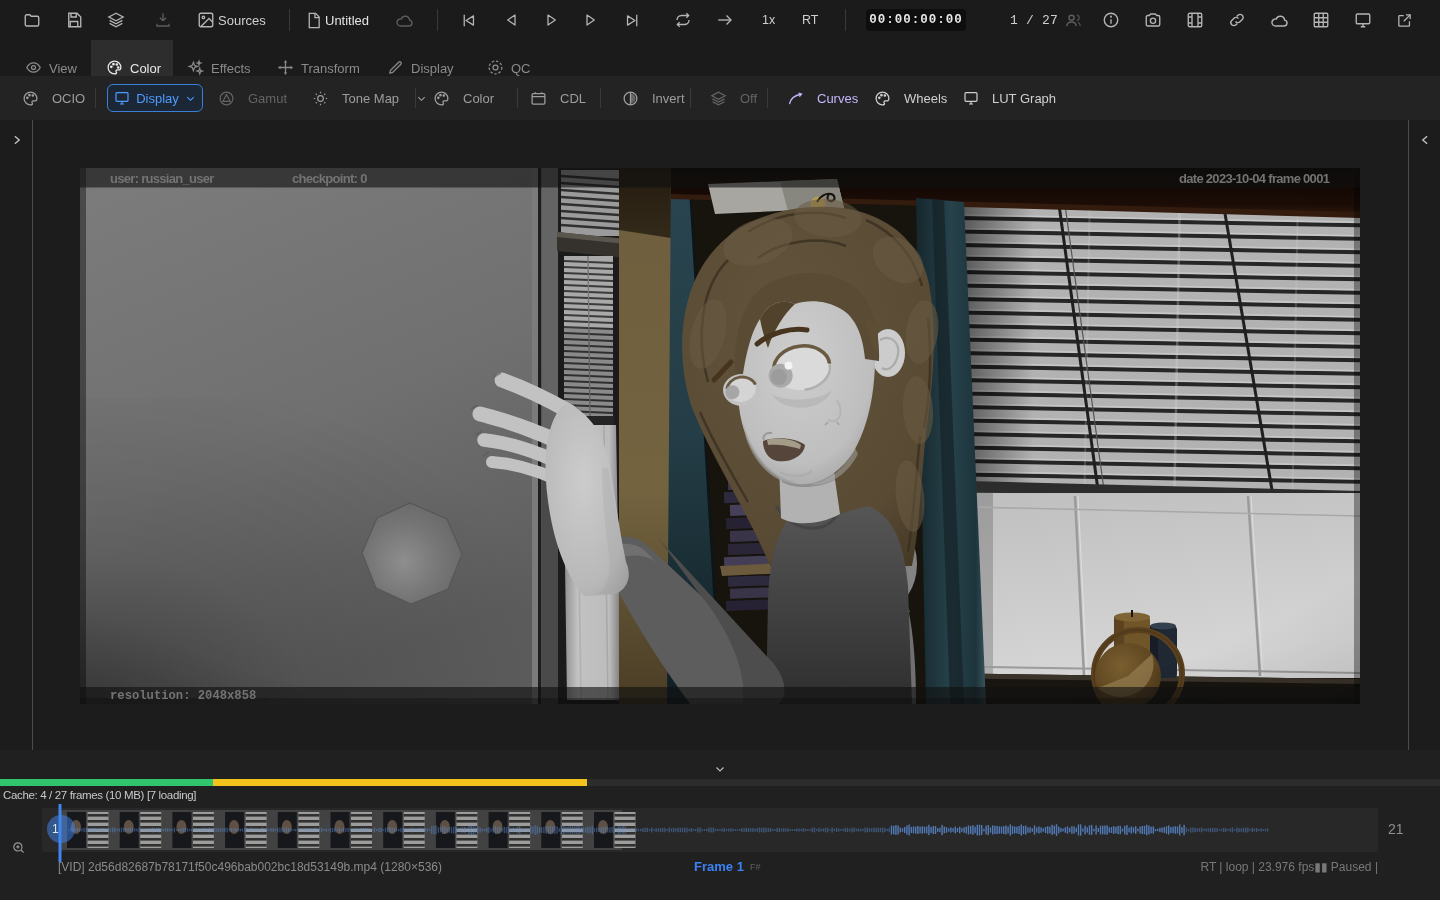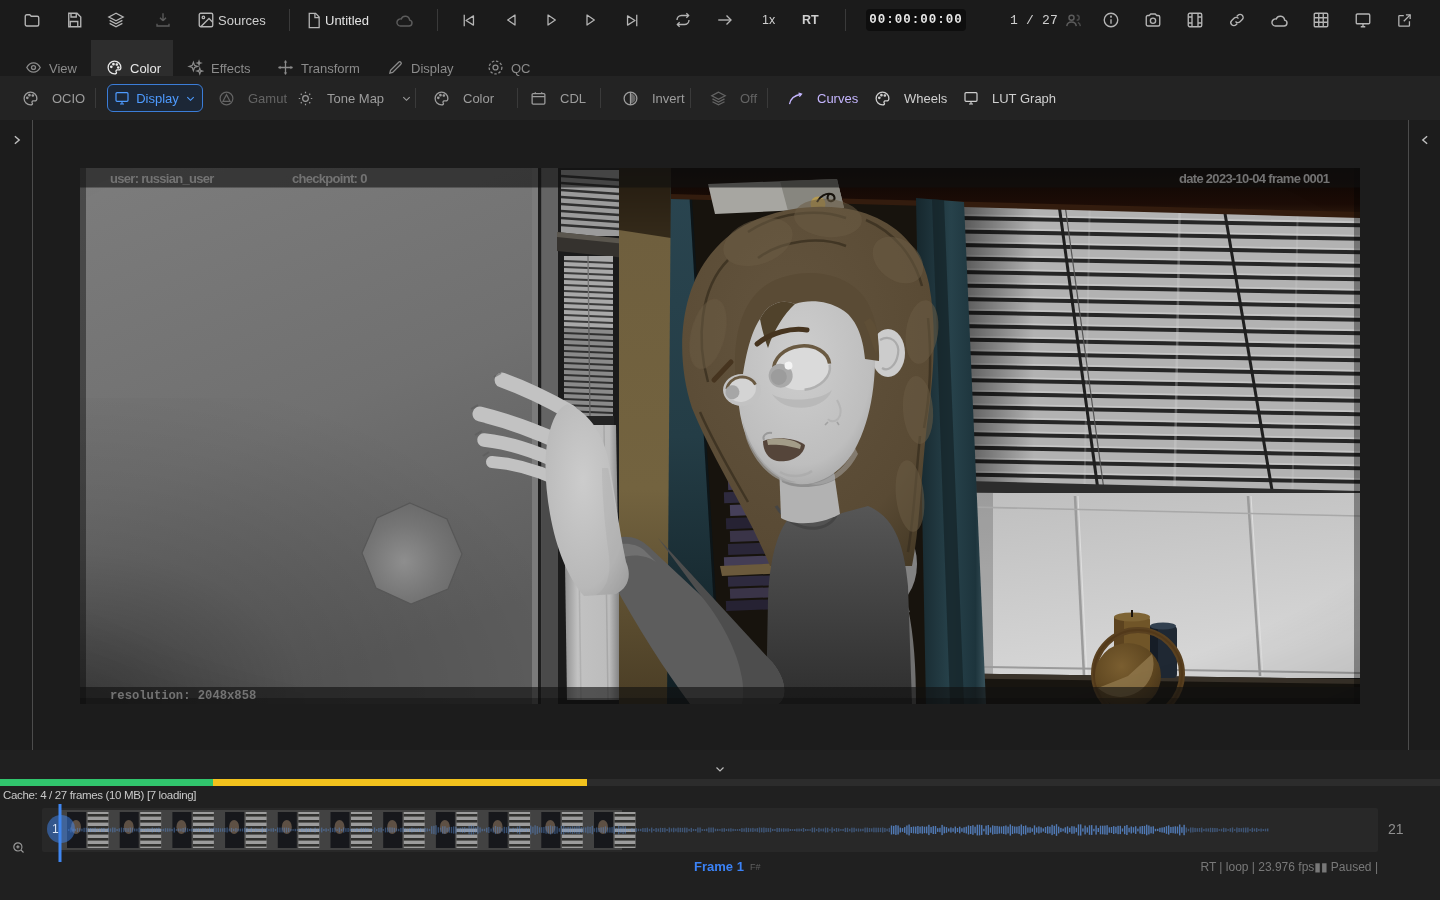--- a/index.html
+++ b/index.html
@@ -134,21 +134,21 @@
           <path d="m7.5 15-3 3 3 3"></path>
         </svg>
       </div>
     <div class="icn" style="left:715px;width:20px">
         <svg width="18" height="18" viewBox="0 0 24 24" fill="none" stroke="currentColor" stroke-width="1.8">
           <path d="M3 12h17"></path>
           <path d="m14 6 6 6-6 6"></path>
         </svg>
       </div>
     <div class="tlab" style="left:762px;font-size:12.5px">1x</div>
-    <div class="tlab" style="left:802px;font-size:12.5px;font-weight:bold">RT</div>
+    <div class="tlab" style="left:802px;font-size:12.5px;font-weight:normal">RT</div>
     <div class="sep1" style="left:845px"></div>
     <div style="position:absolute;left:866px;top:9px;width:100px;height:22px;background:#0e0e0e;border-radius:4px;color:#e8e8e8;font-family:'Liberation Mono',monospace;font-size:12.5px;font-weight:bold;display:flex;align-items:center;justify-content:center;letter-spacing:1px;">00:00:00:00</div>
     <div class="tlab" style="left:1010px;font-family:'Liberation Mono',monospace;font-size:13px;letter-spacing:0.2px;">1 / 27</div>
     <div class="icn dim" style="left:1063px;width:20px">
         <svg width="19" height="19" viewBox="0 0 24 24" fill="none" stroke="currentColor" stroke-width="1.8">
           <circle cx="9.5" cy="8.5" r="3.2"></circle>
           <path d="M3.5 19c.5-3.2 2.8-5 6-5s5.5 1.8 6 5"></path>
           <path d="M16 5.3a3.2 3.2 0 0 1 0 6.4M17.5 14.3c1.8.7 2.9 2.2 3.2 4.7" opacity=".7"></path>
         </svg>
       </div>
@@ -271,21 +271,21 @@
           <path d="m5 9 7 7 7-7"></path>
         </svg>
       </div>
     <div class="r3 dim2" style="left:218px">
         <svg width="17" height="17" viewBox="0 0 24 24" fill="none" stroke="currentColor" stroke-width="1.7">
           <circle cx="12" cy="12" r="9"></circle>
           <path d="M12 6.5 17 16H7z"></path>
         </svg>
         <span>Gamut</span>
       </div>
-    <div class="r3" style="left:297px">
+    <div class="r3" style="left:312px">
         <svg width="17" height="17" viewBox="0 0 24 24" fill="none" stroke="currentColor" stroke-width="1.7">
           <circle cx="12" cy="12" r="4"></circle>
           <path d="M12 2.5v2M12 19.5v2M2.5 12h2M19.5 12h2M5.3 5.3l1.4 1.4M17.3 17.3l1.4 1.4M18.7 5.3l-1.4 1.4M6.7 17.3l-1.4 1.4" stroke-dasharray="2 1.4"></path>
         </svg>
         <span>Tone Map</span>
         <svg width="11" height="11" viewBox="0 0 24 24" fill="none" stroke="currentColor" stroke-width="2.4" style="margin-left:4px">
           <path d="m5 9 7 7 7-7"></path>
         </svg>
       </div>
     <div class="sep3" style="left:415px"></div>
@@ -1421,18 +1421,19 @@
         <rect x="58.5" y="2" width="3" height="58" fill="#3f86f0"></rect>
         <text x="52" y="31" font-size="12" fill="#dce6f5" font-family="Liberation Sans">1</text>
       </svg>
     <div class="chev" style="left:11px;top:90px;color:#9a9a9a"><svg width="15" height="15" viewBox="0 0 24 24" fill="none" stroke="currentColor" stroke-width="1.8">
           <circle cx="11" cy="11" r="6.5"></circle>
           <path d="m16 16 4 4"></path>
           <path d="M8.5 11h5M11 8.5v5"></path>
         </svg></div>
     <div id="framenum">21</div>
     <div id="inforow">
+      <div id="vidtxt">[VID] 2d56d82687b78171f50c496bab002bc18d53149b.mp4 (1280×536)</div>
       <div id="framelbl">Frame 1</div>
       <div id="fhash">F#</div>
       <div id="rttxt">RT | loop | 23.976 fps▮▮ Paused |</div>
     </div>
   </div>
 </div>
 
 </body></html>

